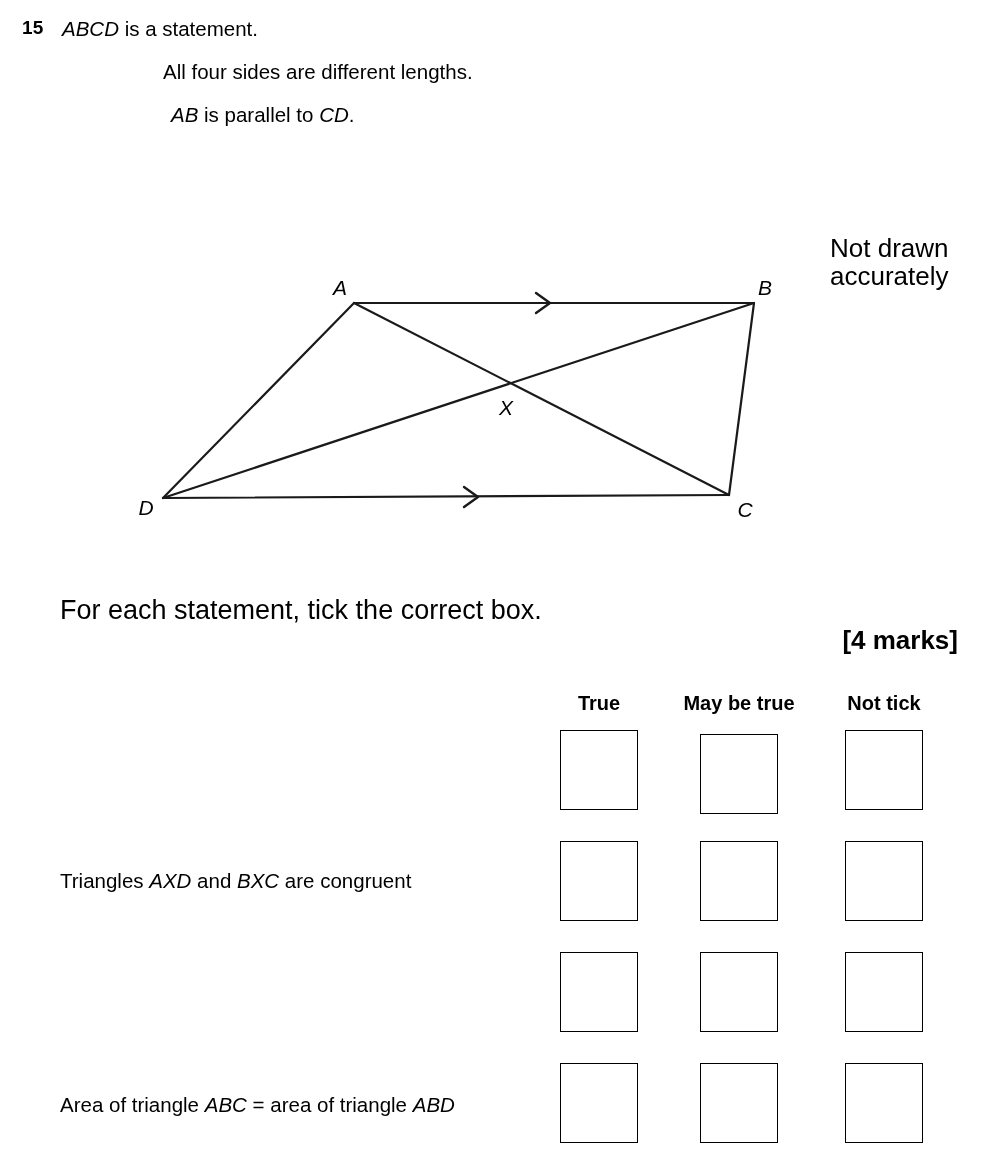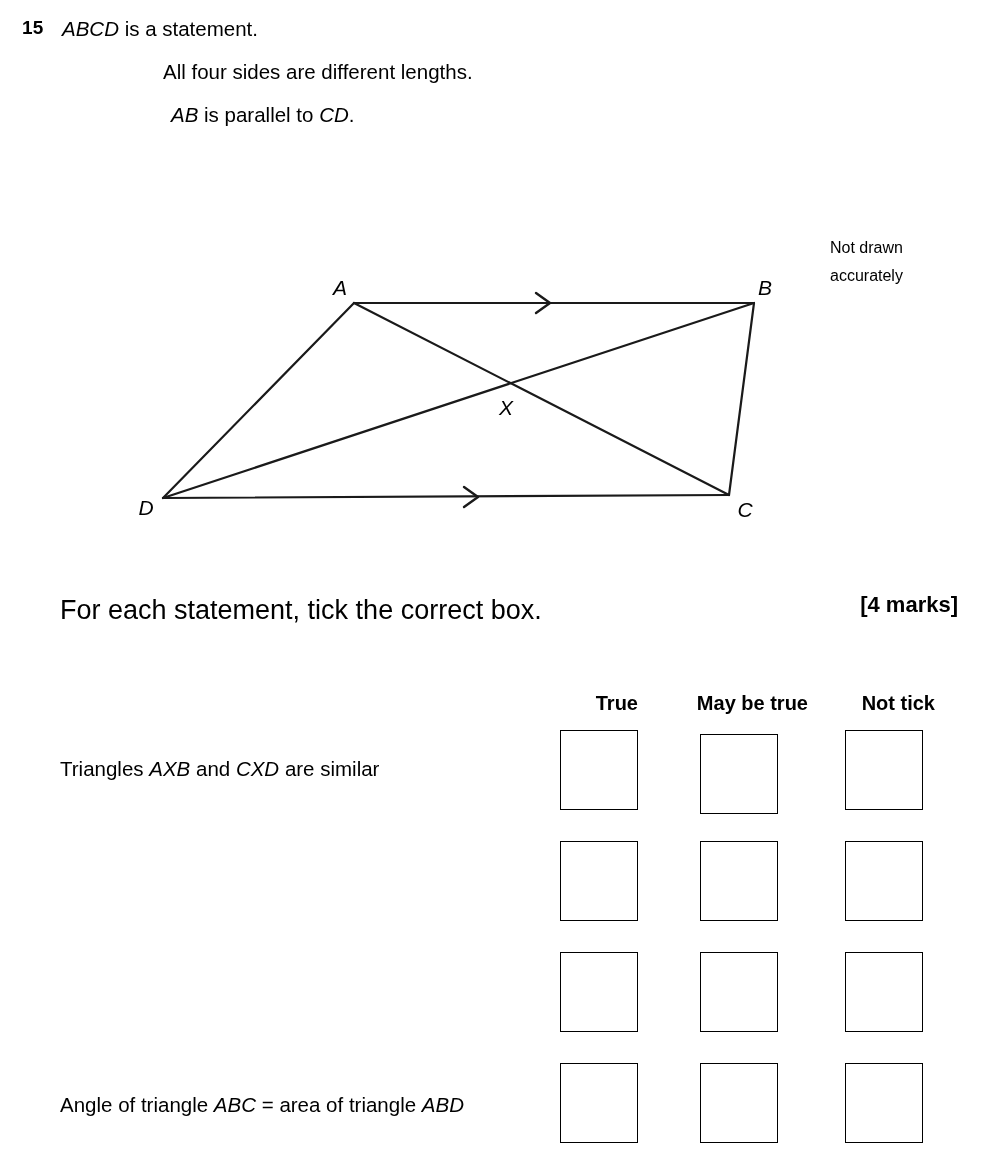--- a/index.html
+++ b/index.html
@@ -45,21 +45,21 @@
   .stem-2 { left: 163px; top: 105px; margin-left: 8px; }
   .stem-3 { left: 163px; top: 148px; }
 
   .it { font-style: italic; }
 
   
   .ndw {
     position: absolute;
     left: 830px;
     top: 234px;
-    font-size: 16px;
+    font-size: 26px;
     line-height: 28px;
     white-space: nowrap;
   }
 
   
   .figure {
     position: absolute;
     left: 0;
     top: 255px;
     width: 830px;
@@ -71,34 +71,34 @@
   .instruction {
     position: absolute;
     left: 60px;
     top: 595px;
     font-size: 27px;
     white-space: nowrap;
   }
   .marks {
     position: absolute;
     right: 42px;
-    top: 592px;
-    font-size: 22px;
+    top: 625px;
+    font-size: 26px;
     font-weight: bold;
     white-space: nowrap;
   }
 
   
   .col-head {
     position: absolute;
     top: 692px;
     font-size: 20px;
     font-weight: bold;
     white-space: nowrap;
-    text-align: right;
+    text-align: center;
   }
   .ch-0 { left: 560px; width: 78px; }
   .ch-1 { left: 670px; width: 138px; }
   .ch-2 { left: 833px; width: 102px; }
 
   
   .stmt {
     position: absolute;
     left: 60px;
     font-size: 20.5px;
@@ -169,22 +169,22 @@
     </svg>
   </div>
 
   <div class="instruction">For each statement, tick the correct box.</div>
   <div class="marks">[4 marks]</div>
 
   <div class="col-head ch-0">True</div>
   <div class="col-head ch-1">May be true</div>
   <div class="col-head ch-2">Not tick</div>
 
-  <div class="stmt st-0"><span>Triangles </span><span class="it">AXB</span><span> and </span><span class="it">CXD</span><span> are similar</span></div>
-  <div class="stmt st-3"><span>Angle of triangle </span><span class="it">ABC</span><span> = area of triangle </span><span class="it">ABD</span></div>
+  <div class="stmt st-1"><span>Triangles </span><span class="it">AXD</span><span> and </span><span class="it">BXC</span><span> are congruent</span></div>
+  <div class="stmt st-3"><span>Area of triangle </span><span class="it">ABC</span><span> = area of triangle </span><span class="it">ABD</span></div>
 
   <div class="tickbox bx-c0 bx-r0"></div>
   <div class="tickbox bx-c1 bx-r0"></div>
   <div class="tickbox bx-c2 bx-r0"></div>
 
   <div class="tickbox bx-c0 bx-r1"></div>
   <div class="tickbox bx-c1 bx-r1"></div>
   <div class="tickbox bx-c2 bx-r1"></div>
 
   <div class="tickbox bx-c0 bx-r2"></div>

